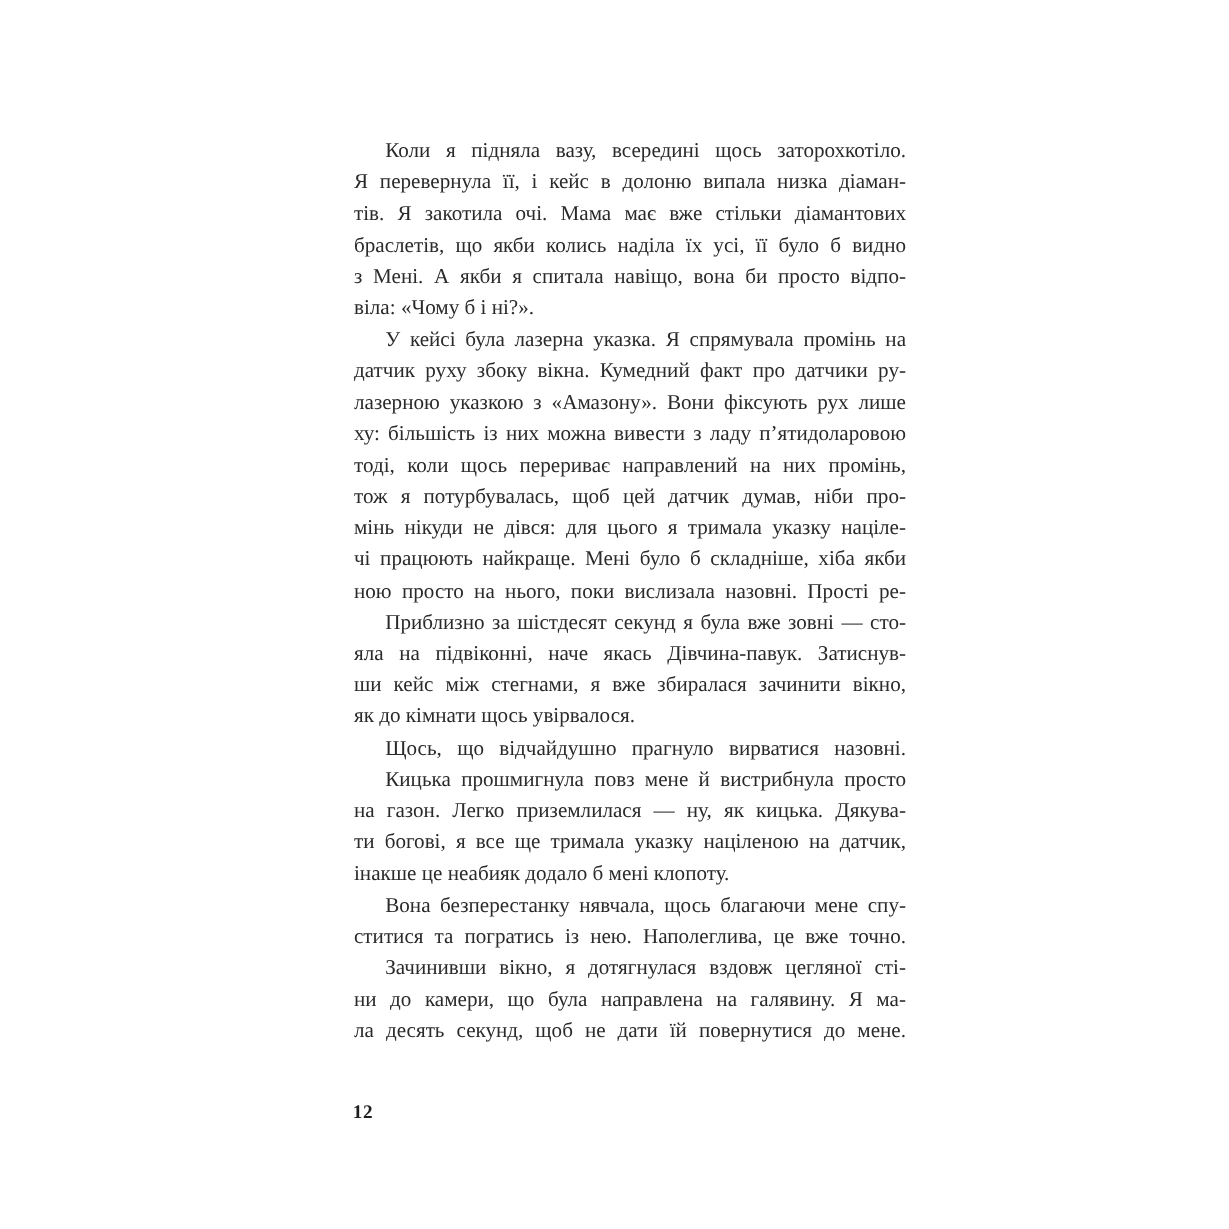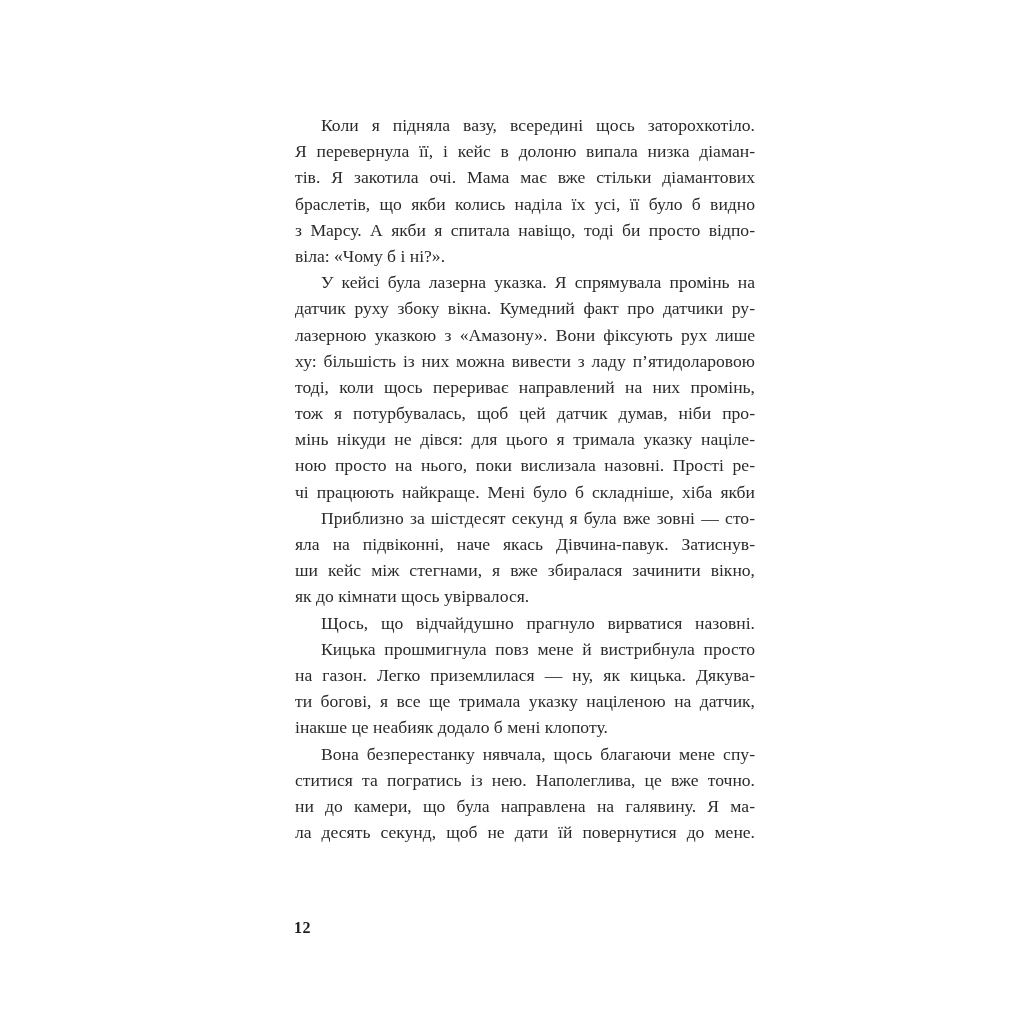--- a/index.html
+++ b/index.html
@@ -72,47 +72,48 @@
 </head>
 <body>
 
 <div class="page">
   <div class="text-block">
 
     <span class="line indent"><span class="line-inner">Коли я підняла вазу, всередині щось заторохкотіло.</span></span>
     <span class="line"><span class="line-inner">Я перевернула її, і кейс в долоню випала низка діаман-</span></span>
     <span class="line"><span class="line-inner">тів. Я закотила очі. Мама має вже стільки діамантових</span></span>
     <span class="line"><span class="line-inner">браслетів, що якби колись наділа їх усі, її було б видно</span></span>
-    <span class="line"><span class="line-inner">з Марсу. А якби я спитала навіщо, тоді би просто відпо-</span></span>
+    <span class="line"><span class="line-inner">з Мені. А якби я спитала навіщо, вона би просто відпо-</span></span>
     <span class="line last"><span class="line-inner">віла: «Чому б і ні?».</span></span>
 
     <span class="line indent"><span class="line-inner">У кейсі була лазерна указка. Я спрямувала промінь на</span></span>
     <span class="line"><span class="line-inner">датчик руху збоку вікна. Кумедний факт про датчики ру-</span></span>
     <span class="line"><span class="line-inner">лазерною указкою з «Амазону». Вони фіксують рух лише</span></span>
     <span class="line"><span class="line-inner">ху: більшість із них можна вивести з ладу п’ятидоларовою</span></span>
     <span class="line"><span class="line-inner">тоді, коли щось перериває направлений на них промінь,</span></span>
     <span class="line"><span class="line-inner">тож я потурбувалась, щоб цей датчик думав, ніби про-</span></span>
     <span class="line"><span class="line-inner">мінь нікуди не дівся: для цього я тримала указку націле-</span></span>
+    <span class="line"><span class="line-inner">чі працюють найкраще. Мені було б складніше, хіба якби</span></span>
     <span class="line"><span class="line-inner">ною просто на нього, поки вислизала назовні. Прості ре-</span></span>
-    <span class="line"><span class="line-inner">чі працюють найкраще. Мені було б складніше, хіба якби</span></span>
 
     <span class="line indent"><span class="line-inner">Приблизно за шістдесят секунд я була вже зовні — сто-</span></span>
     <span class="line"><span class="line-inner">яла на підвіконні, наче якась Дівчина-павук. Затиснув-</span></span>
     <span class="line"><span class="line-inner">ши кейс між стегнами, я вже збиралася зачинити вікно,</span></span>
     <span class="line last"><span class="line-inner">як до кімнати щось увірвалося.</span></span>
 
     <span class="line indent"><span class="line-inner">Щось, що відчайдушно прагнуло вирватися назовні.</span></span>
 
     <span class="line indent"><span class="line-inner">Кицька прошмигнула повз мене й вистрибнула просто</span></span>
     <span class="line"><span class="line-inner">на газон. Легко приземлилася — ну, як кицька. Дякува-</span></span>
     <span class="line"><span class="line-inner">ти богові, я все ще тримала указку націленою на датчик,</span></span>
     <span class="line last"><span class="line-inner">інакше це неабияк додало б мені клопоту.</span></span>
 
     <span class="line indent"><span class="line-inner">Вона безперестанку нявчала, щось благаючи мене спу-</span></span>
     <span class="line"><span class="line-inner">ститися та погратись із нею. Наполеглива, це вже точно.</span></span>
 
+    <span class="line indent"><span class="line-inner">Зачинивши вікно, я дотягнулася вздовж цегляної сті-</span></span>
     <span class="line"><span class="line-inner">ни до камери, що була направлена на галявину. Я ма-</span></span>
     <span class="line"><span class="line-inner">ла десять секунд, щоб не дати їй повернутися до мене.</span></span>
 
   </div>
 
   <div class="page-number">12</div>
 </div>
 
 </body></html>

